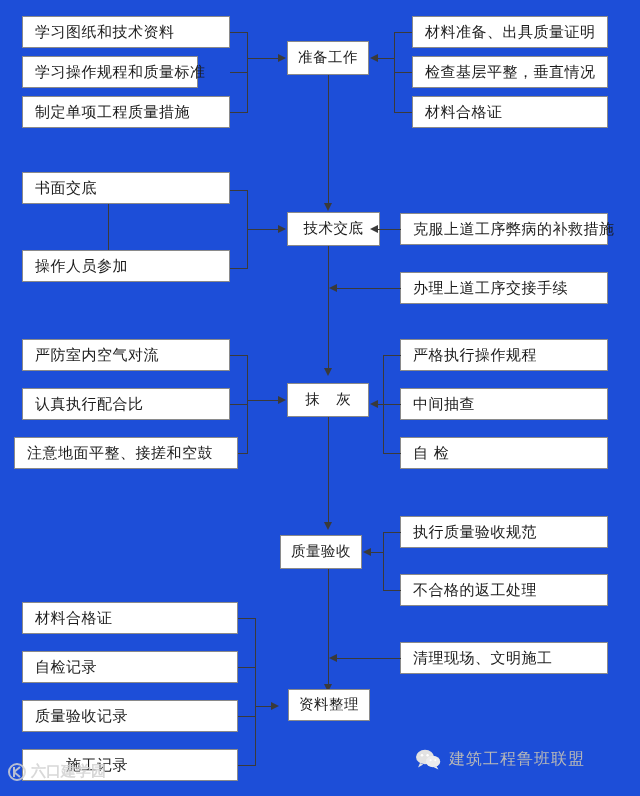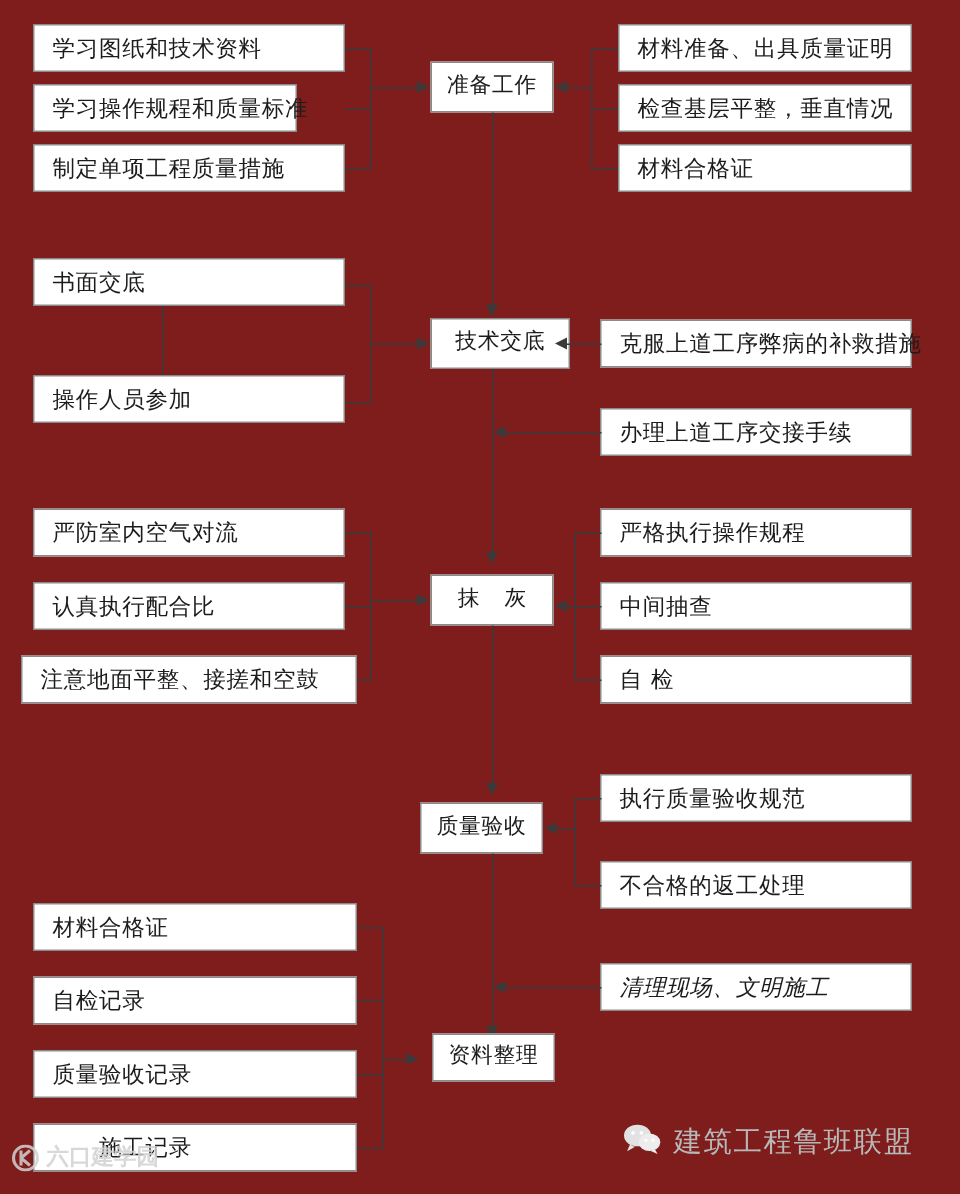--- a/index.html
+++ b/index.html
@@ -7,21 +7,21 @@
     padding: 0;
     background: #ffffff;
   }
   body {
     font-family: "DejaVu Sans", "Liberation Sans", sans-serif;
   }
   #canvas {
     position: relative;
     width: 640px;
     height: 796px;
-    background: #7f1d1d;
+    background: #1d4ed8;
     overflow: hidden;
   }
   
   .box {
     position: absolute;
     box-sizing: border-box;
     border: 1px solid #8a8a8a;
     background: #ffffff;
     color: #1c1c1c;
     display: flex;
@@ -69,24 +69,24 @@
   }
   .ar-d {
     border-left: 4px solid transparent;
     border-right: 4px solid transparent;
     border-top: 8px solid #3a3a3a;
   }
   
   .wm-brand {
     position: absolute;
     display: flex;
-    align-items: flex-start;
+    align-items: center;
     gap: 8px;
     color: #b8b8b8;
-    font-size: 19px;
+    font-size: 16px;
     letter-spacing: 1px;
     white-space: nowrap;
   }
   .wm-brand svg { display: block; }
   .wm-ghost {
     position: absolute;
     display: flex;
     align-items: center;
     gap: 3px;
     color: #d2d2d2;
@@ -203,21 +203,21 @@
   <div class="ln h" style="left:238px; top:618px; width:18px;"></div>
   <div class="ln h" style="left:238px; top:667px; width:18px;"></div>
   <div class="ln h" style="left:238px; top:716px; width:18px;"></div>
   <div class="ln h" style="left:238px; top:765px; width:18px;"></div>
   <div class="ln v" style="left:255px; top:618px; height:148px;"></div>
   <div class="ln h" style="left:255px; top:706px; width:18px;"></div>
   <div class="ar ar-r" style="left:271px; top:702px;"></div>
 
   <div class="box node" style="left:288px; top:689px; width:82px; height:32px;">资料整理</div>
 
-  <div class="box side" style="left:400px; top:642px; width:208px; height:32px;font-style:italic;">清理现场、文明施工</div>
+  <div class="box side" style="left:400px; top:642px; width:208px; height:32px;">清理现场、文明施工</div>
   <div class="ln h" style="left:337px; top:658px; width:64px;"></div>
   <div class="ar ar-l" style="left:329px; top:654px;"></div>
 
   <div class="wm-brand" style="left:415px; top:748px;">
     <span>
       <svg width="26" height="22" viewBox="0 0 26 22" aria-hidden="true">
         <ellipse cx="10" cy="9" rx="9" ry="7.2" fill="#e2e2e2"></ellipse>
         <path d="M5 15 L3 19.5 L8.2 16.6 Z" fill="#e2e2e2"></path>
         <circle cx="7" cy="7.2" r="1.25" fill="#ffffff"></circle>
         <circle cx="12.6" cy="7.2" r="1.25" fill="#ffffff"></circle>

